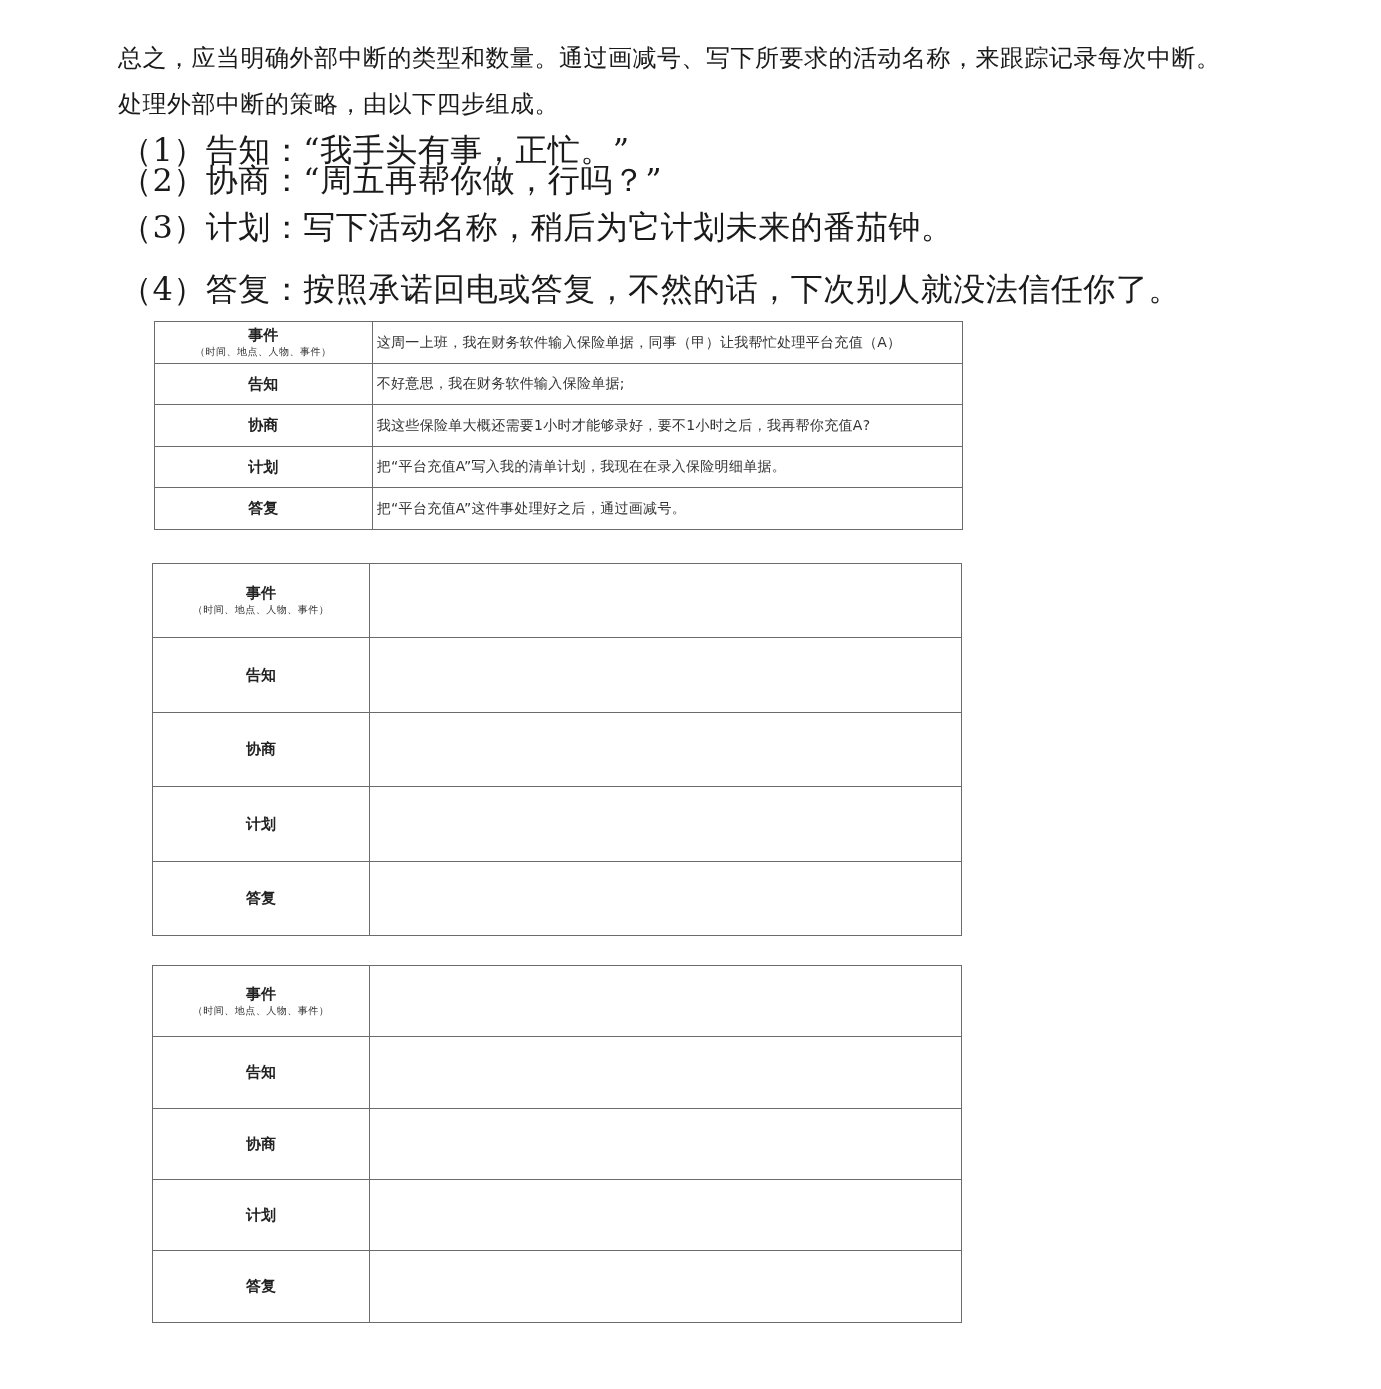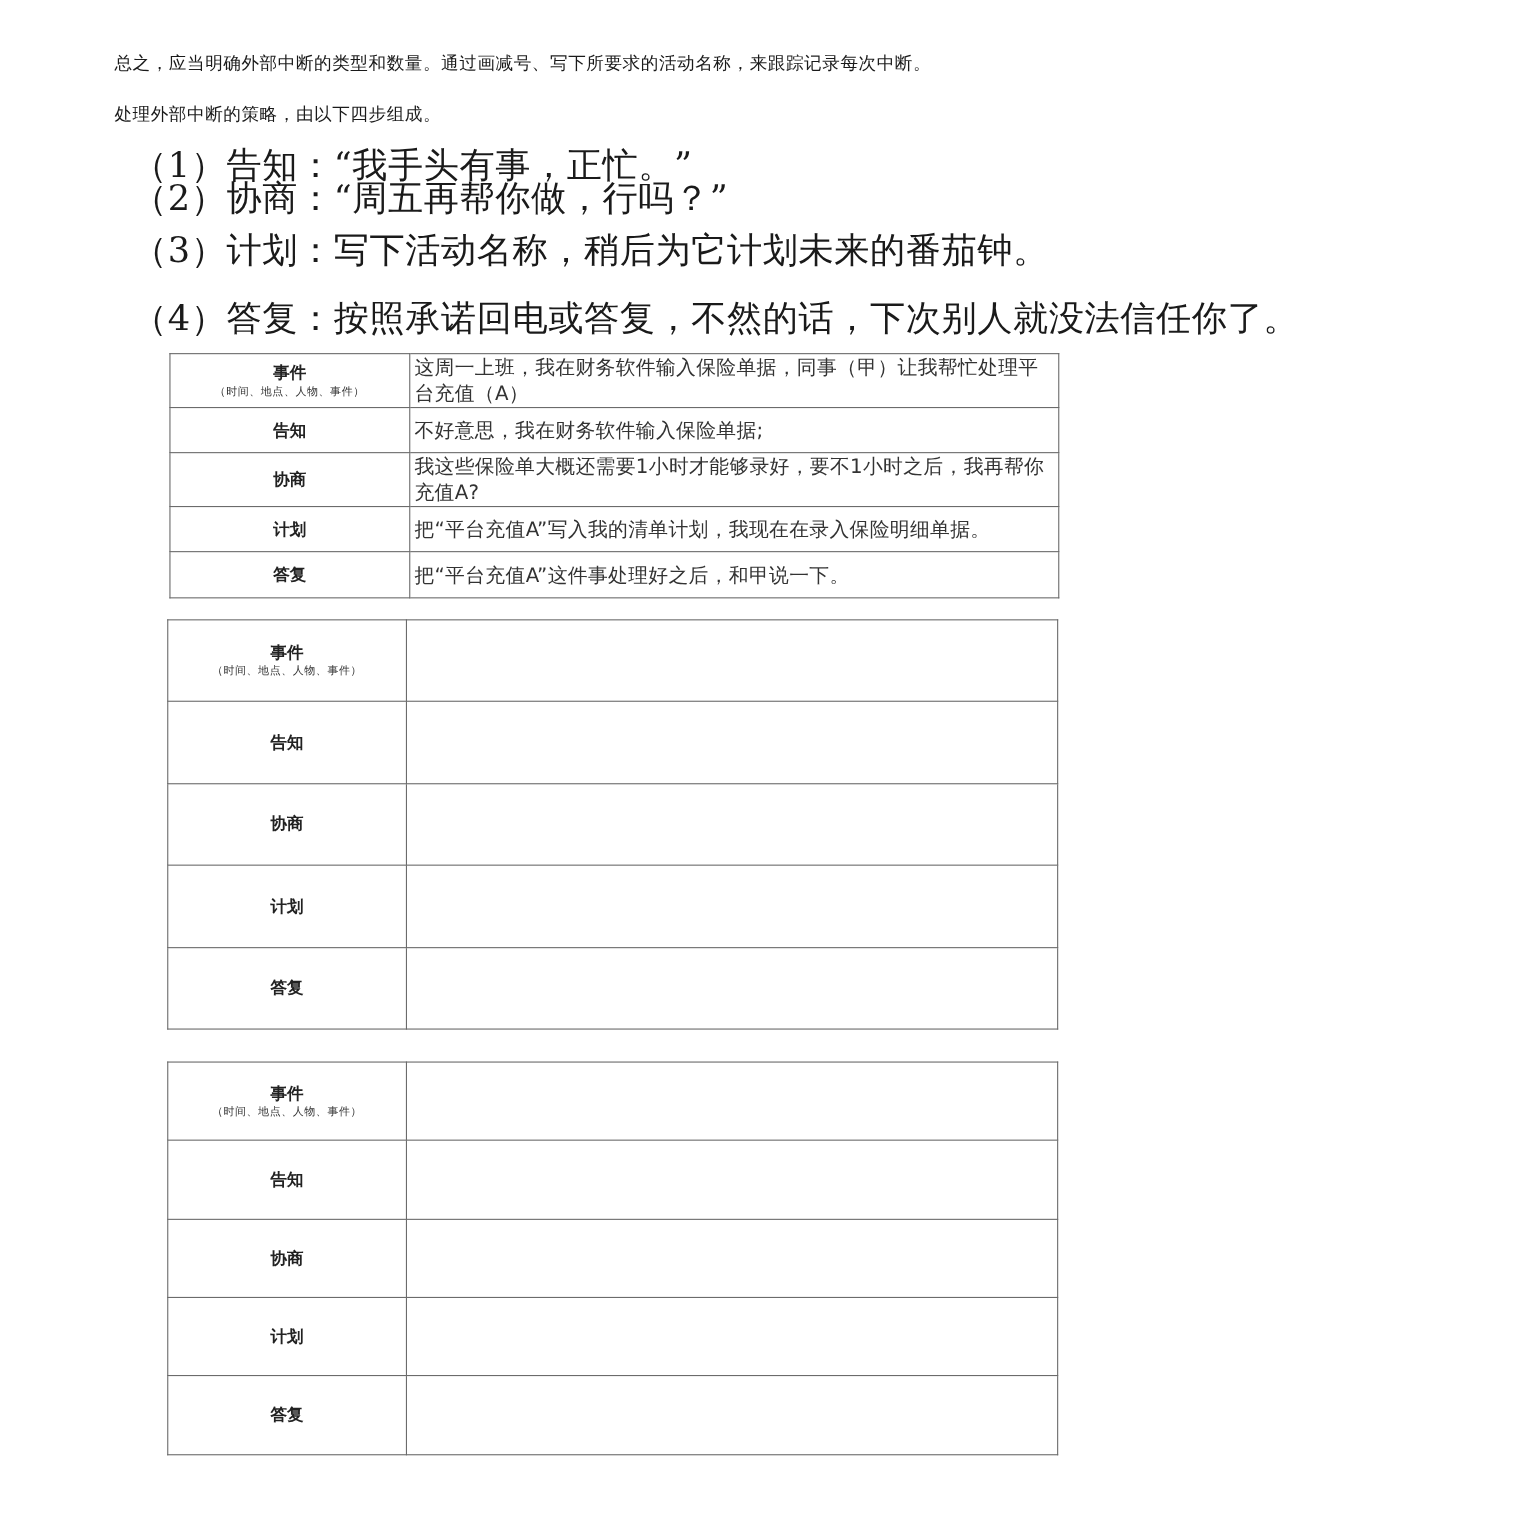--- a/index.html
+++ b/index.html
@@ -10,22 +10,22 @@
   body {
     width: 1381px;
     height: 1389px;
     position: relative;
     overflow: hidden;
     font-family: "DejaVu Serif", "Liberation Serif", serif;
     color: #1a1a1a;
   }
   .para {
     position: absolute;
-    left: 104px;
-    font-size: 16px;
+    left: 118px;
+    font-size: 24px;
     line-height: 30px;
     white-space: nowrap;
     letter-spacing: 0.5px;
     text-align: right;
   }
   .step {
     position: absolute;
     left: 120px;
     font-size: 32px;
     line-height: 30px;
@@ -52,21 +52,21 @@
   }
   td.label .sub {
     display: block;
     font-weight: normal;
     font-size: 10px;
     color: #333;
     letter-spacing: 0.5px;
   }
   td.value {
     padding-left: 4px !important;
-    font-size: 18px;
+    font-size: 14px;
     color: #333;
     letter-spacing: 0.3px;
   }
 </style>
 </head>
 <body>
 
 <div class="para" style="top:43px;">总之，应当明确外部中断的类型和数量。通过画减号、写下所要求的活动名称，来跟踪记录每次中断。</div>
 <div class="para" style="top:89px;">处理外部中断的策略，由以下四步组成。</div>
 
@@ -95,21 +95,21 @@
   <tr style="height:42px;">
     <td class="label">协商</td>
     <td class="value">我这些保险单大概还需要1小时才能够录好，要不1小时之后，我再帮你充值A?</td>
   </tr>
   <tr style="height:41px;">
     <td class="label">计划</td>
     <td class="value">把“平台充值A”写入我的清单计划，我现在在录入保险明细单据。</td>
   </tr>
   <tr style="height:42px;">
     <td class="label">答复</td>
-    <td class="value">把“平台充值A”这件事处理好之后，和甲说一下。</td>
+    <td class="value">把“平台充值A”这件事处理好之后，通过画减号。</td>
   </tr>
 </tbody>
   </table>
 
 <table class="frame" style="left:124px; top:563px; width:810px;">
   <colgroup>
       <col style="width:217px">
       <col style="width:593px">
     </colgroup>
   <tbody>

